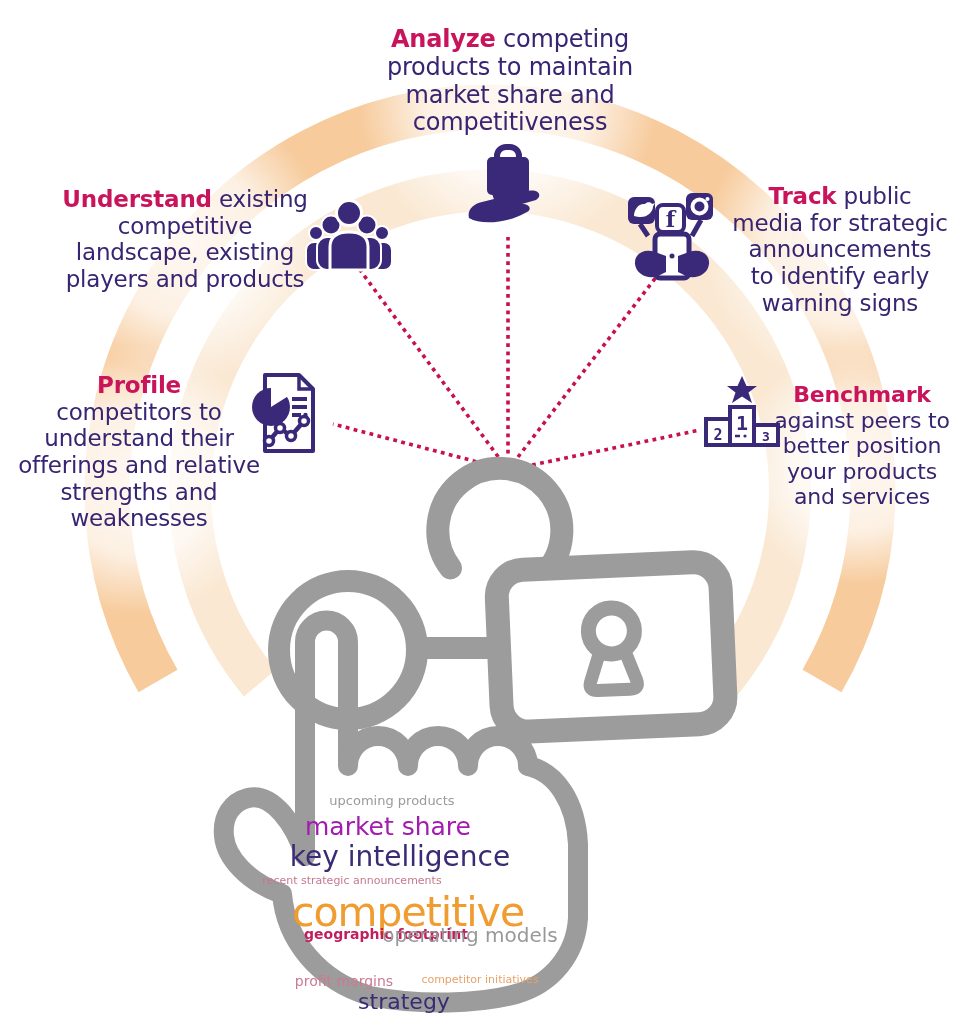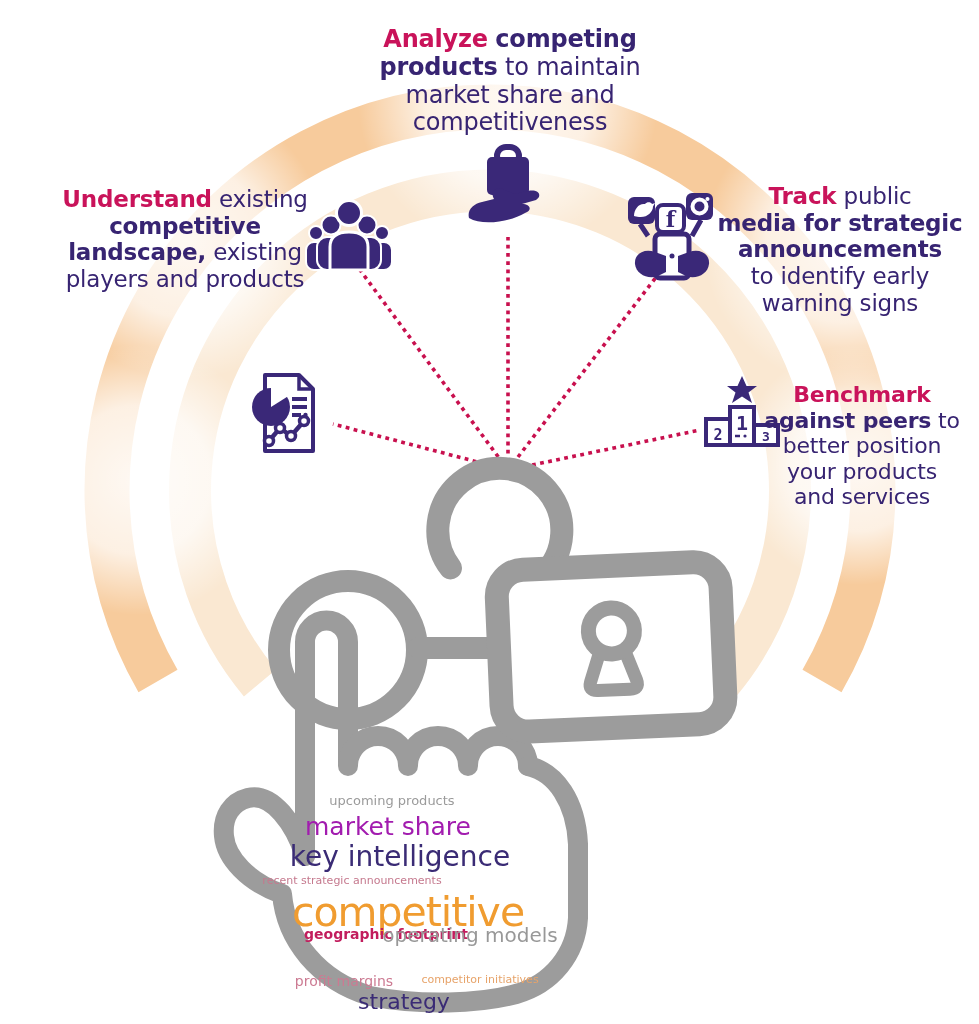--- a/index.html
+++ b/index.html
@@ -3,21 +3,21 @@
 <meta charset="utf-8">
 <style>
   html,body{margin:0;padding:0;background:#ffffff;}
   .canvas{position:relative;width:979px;height:1024px;background:#ffffff;overflow:hidden;
           font-family:"DejaVu Sans",sans-serif;}
   .layer{position:absolute;left:0;top:0;}
   
   .callout{position:absolute;text-align:center;white-space:pre-line;line-height:1.16;
            color:#372472;letter-spacing:-0.2px;}
   .seg-lead{color:#C9135A;font-weight:bold;}
-  .seg-emph{font-weight:bold;}
+  .seg-emph{font-weight:normal;}
   .seg-normal{font-weight:normal;}
   .callout-analyze  {left:345px;top:26px; width:330px;font-size:24px;}
   .callout-understand{left:35px;top:186px;width:300px;font-size:23px;}
   .callout-profile  {left:4px;  top:372px;width:270px;font-size:23px;}
   .callout-track    {left:690px;top:183px;width:300px;font-size:23px;}
   .callout-benchmark{left:737px;top:382px;width:250px;font-size:22px;}
   
   .icon{position:absolute;}
   .icon svg{display:block;width:100%;height:100%;}
   .icon-people {left:303px;top:196px;width:92px;height:78px;}
@@ -176,20 +176,26 @@
     </div>
 
   <div class="callout callout-analyze"><span class="seg-lead">Analyze</span><span class="seg-normal"> </span><span class="seg-emph">competing
 products</span><span class="seg-normal"> to maintain
 market share and
 competitiveness</span></div>
   <div class="callout callout-understand"><span class="seg-lead">Understand</span><span class="seg-normal"> existing
 </span><span class="seg-emph">competitive
 landscape,</span><span class="seg-normal"> existing
 players and products</span></div>
+  <div class="callout callout-profile"><span class="seg-lead">Profile
+</span><span class="seg-emph">competitors</span><span class="seg-normal"> to
+understand their
+offerings and relative
+strengths and
+weaknesses</span></div>
   <div class="callout callout-track"><span class="seg-lead">Track</span><span class="seg-normal"> public
 </span><span class="seg-emph">media for strategic
 announcements</span><span class="seg-normal">
 to identify early
 warning signs</span></div>
   <div class="callout callout-benchmark"><span class="seg-lead">Benchmark
 </span><span class="seg-emph">against peers</span><span class="seg-normal"> to
 better position
 your products
 and services</span></div>

